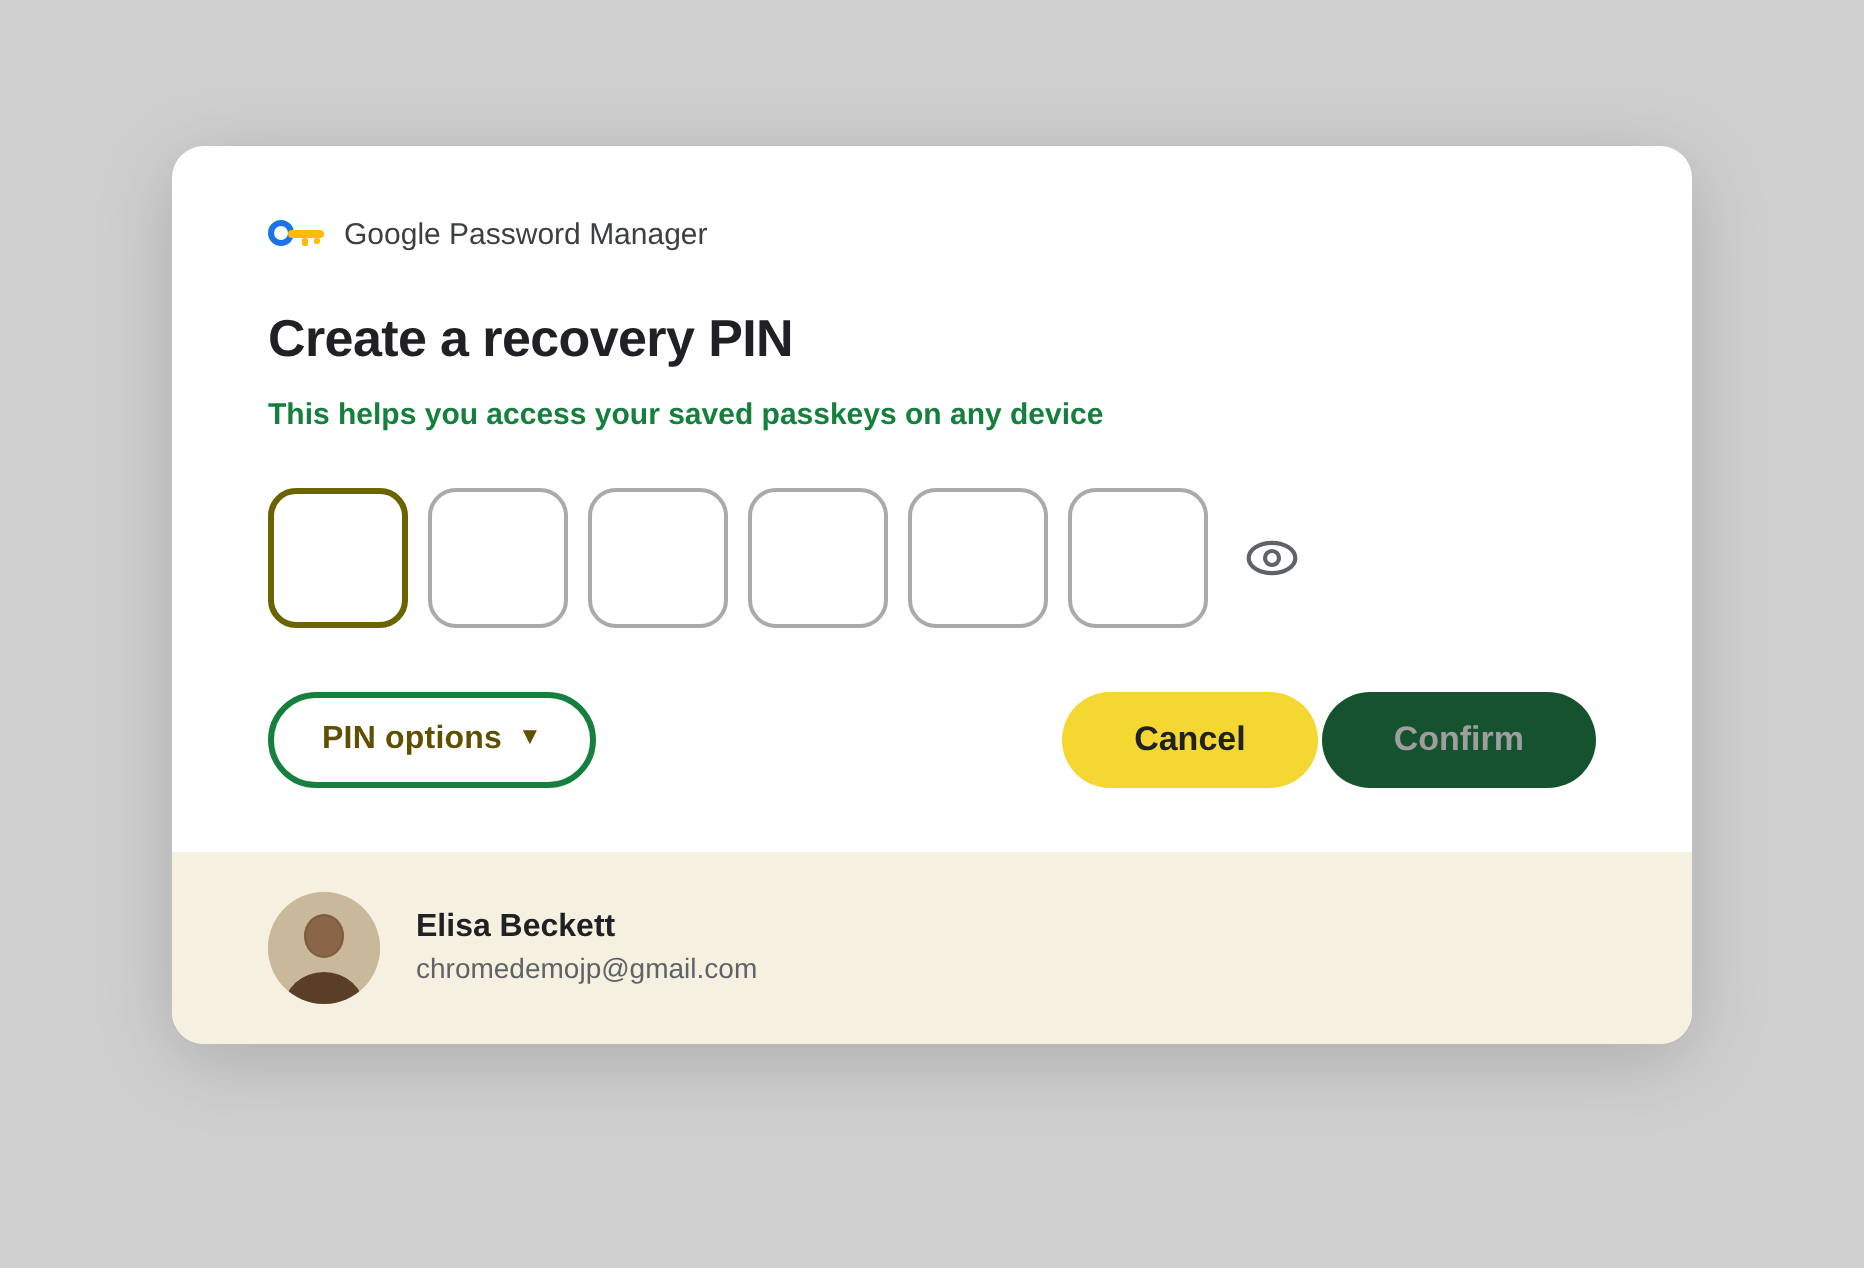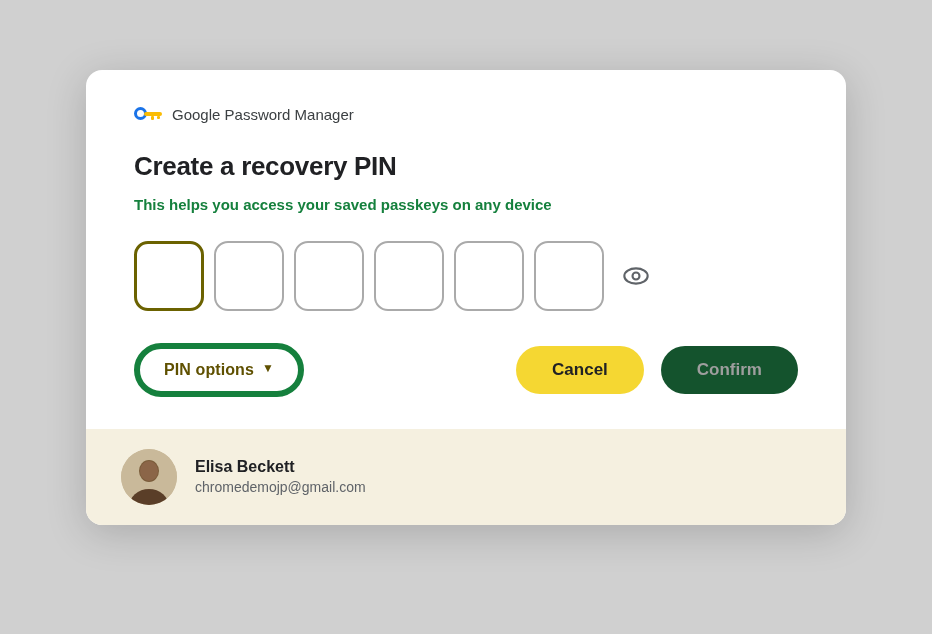--- a/index.html
+++ b/index.html
@@ -169,38 +169,38 @@
     .dialog-actions {
       display: flex;
       align-items: center;
       justify-content: space-between;
     }
 
     .pin-options-btn {
       display: flex;
       gap: 8px;
       padding: 12px 24px;
-      border: 6px solid #15803d;
+      border: 3px solid #15803d;
       border-radius: 50px;
       background: #fff;
       color: #5f5000;
       font-size: 16px;
       font-weight: 600;
       cursor: pointer;
       letter-spacing: 0.1px;
     }
 
     .pin-options-btn .chevron {
       font-size: 12px;
       color: #5f5000;
     }
 
     .action-buttons {
       display: flex;
-      gap: 17px;
+      gap: 2px;
       align-items: center;
     }
 
     .cancel-btn {
       padding: 14px 36px;
       border-radius: 50px;
       border: none;
       background: #f5d732;
       color: #202124;
       font-size: 17px;
@@ -214,21 +214,21 @@
       border: none;
       background: #14532d;
       color: #9e9e9e;
       font-size: 17px;
       font-weight: 600;
       cursor: not-allowed;
     }
 
     .dialog-footer {
       background: #f5f0e0;
-      padding: 20px 35px;
+      padding: 20px 48px;
       display: flex;
       align-items: center;
       gap: 18px;
     }
 
     .avatar {
       width: 56px;
       height: 56px;
       border-radius: 50%;
       overflow: hidden;

